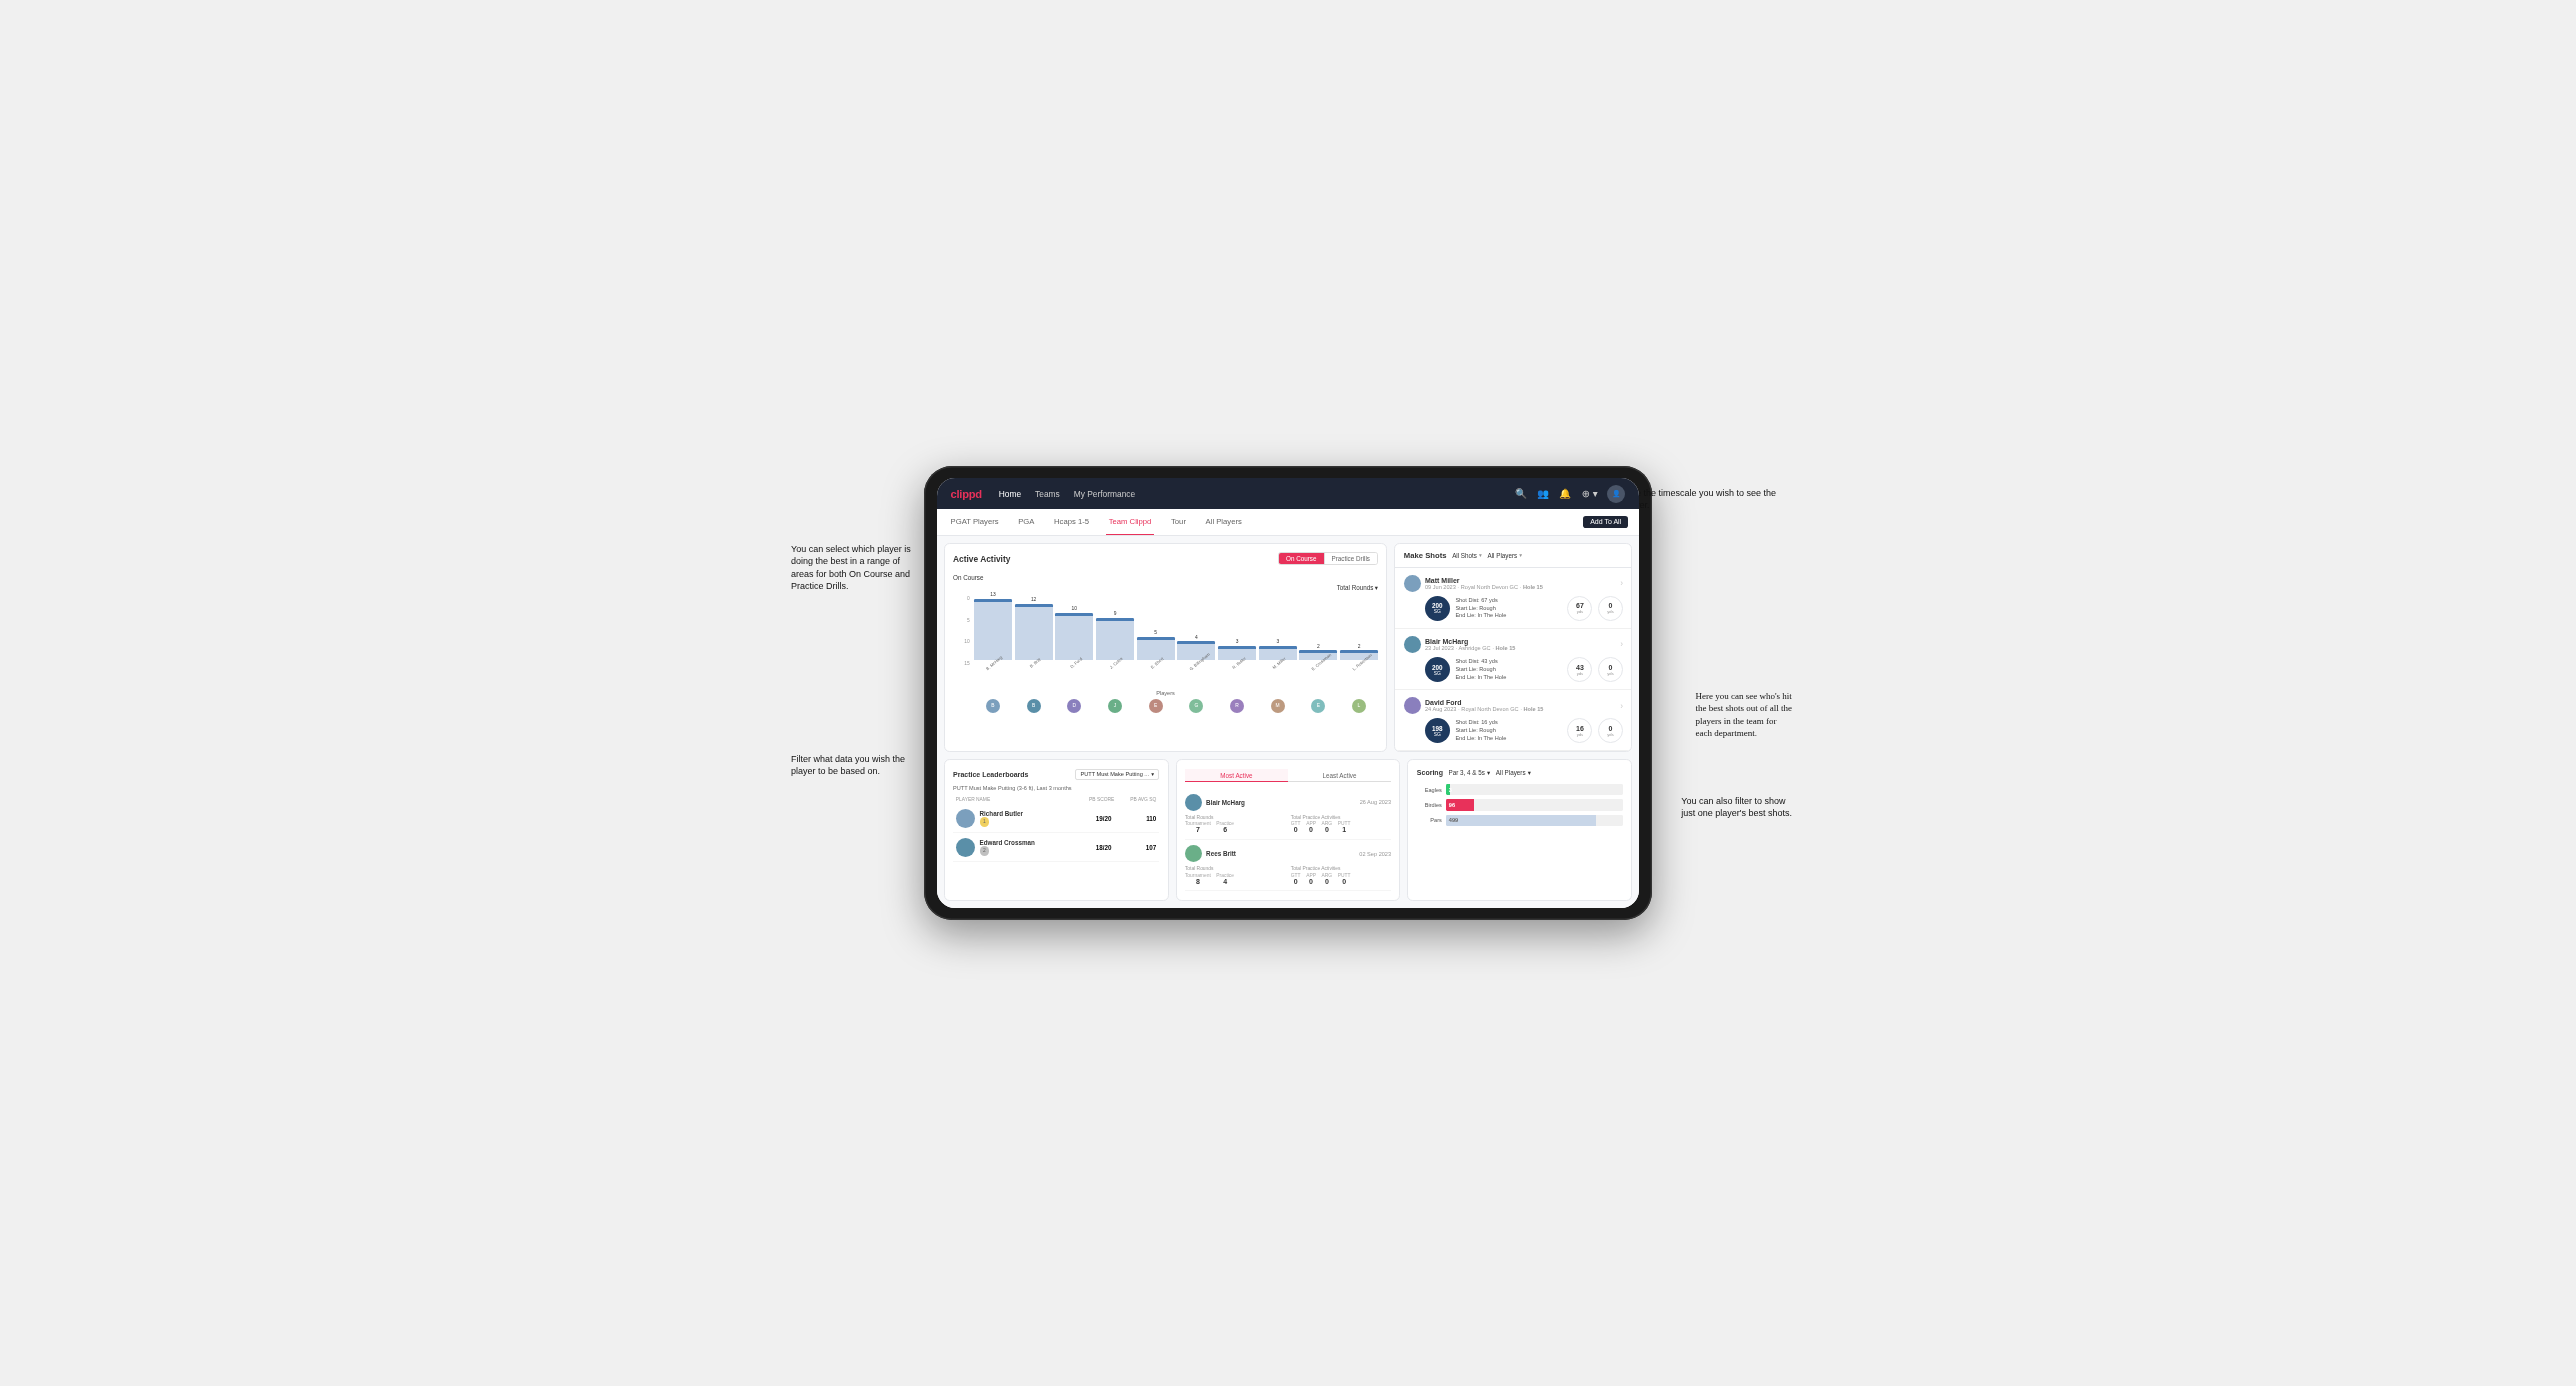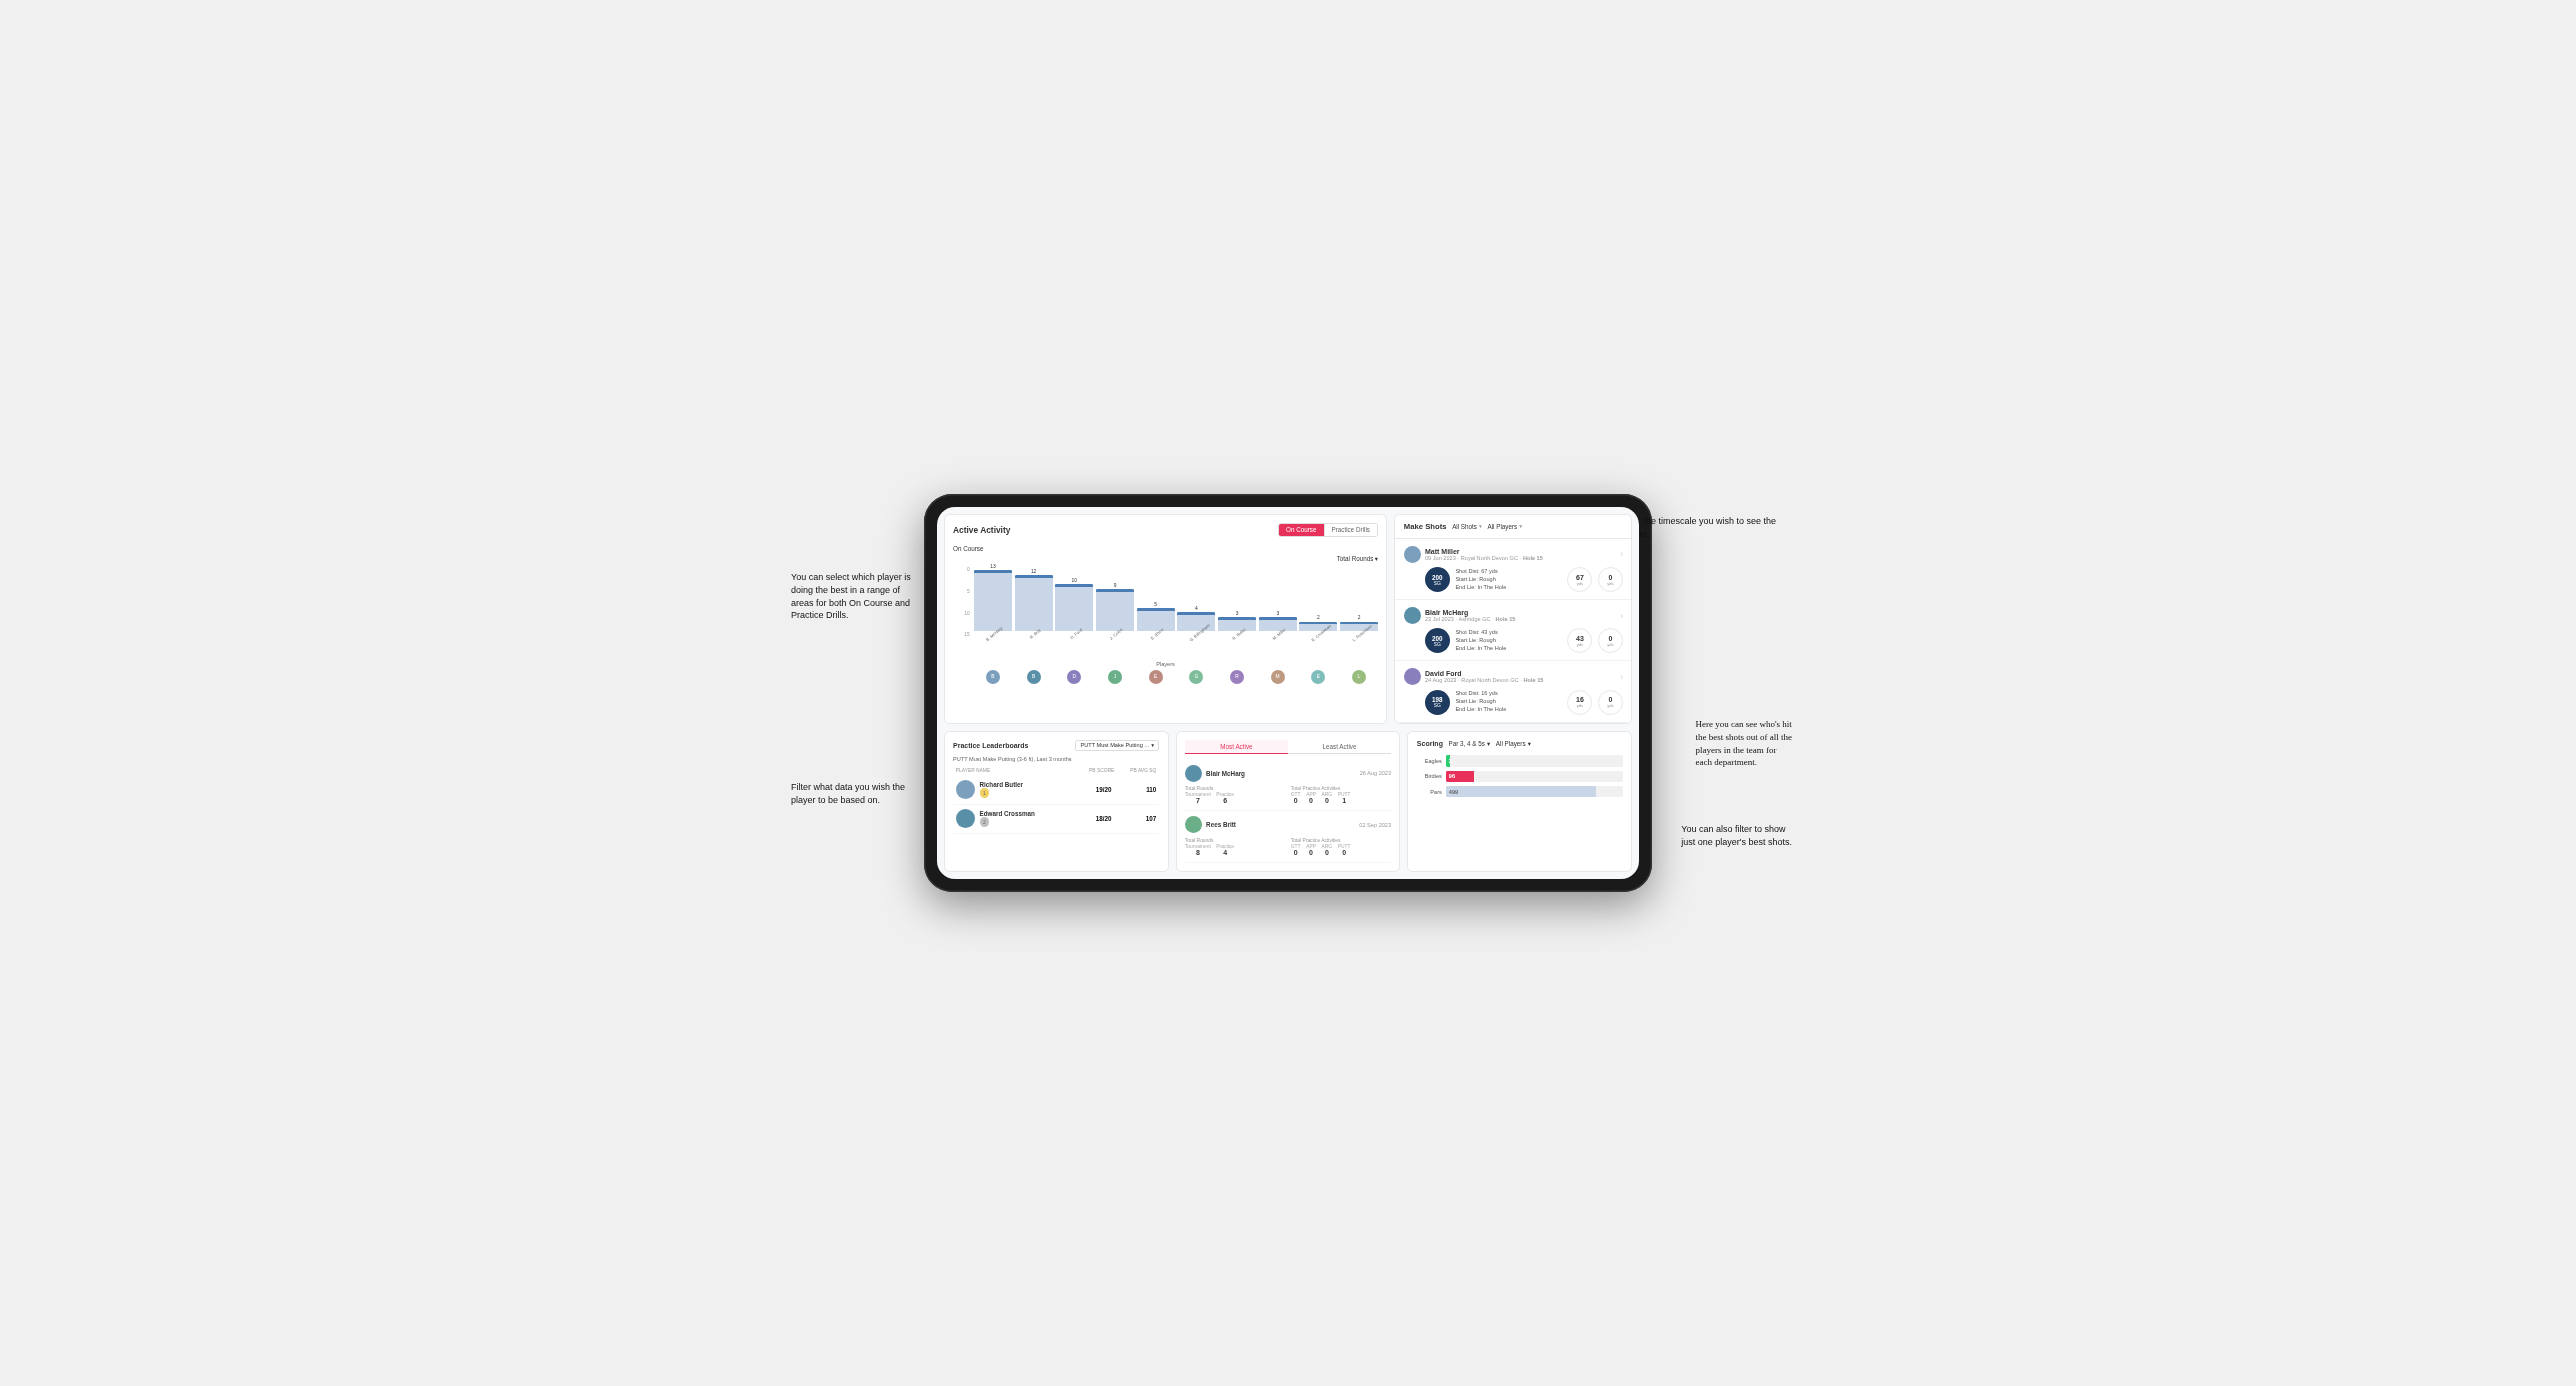--- a/index.html
+++ b/index.html
@@ -552,23 +552,47 @@
   <div class="annotation annotation-right-mid" style="white-space: pre-line; font-family: Liberation Serif, serif;">Here you can see who's hit
 the best shots out of all the
 players in the team for
 each department.</div>
   <div class="annotation annotation-right-bottom" style="white-space: pre-line;">You can also filter to show
 just one player's best shots.</div>
 
   <div class="tablet-frame">
     <div class="tablet-screen">
 
+      <nav class="top-nav">
+        <span class="nav-logo">clippd</span>
+        <div class="nav-items">
+          <span class="nav-item active">Home</span>
+          <span class="nav-item">Teams</span>
+          <span class="nav-item">My Performance</span>
+        </div>
+        <div class="nav-icons">
+          <button class="nav-icon-btn">🔍</button>
+          <button class="nav-icon-btn">👥</button>
+          <button class="nav-icon-btn">🔔</button>
+          <button class="nav-icon-btn">⊕ ▾</button>
+          <div class="avatar-circle">👤</div>
+        </div>
+      </nav>
 
       <div class="content-area">
 
+        <div class="tab-bar">
+          <span class="tab-item">PGAT Players</span>
+          <span class="tab-item">PGA</span>
+          <span class="tab-item">Hcaps 1-5</span>
+          <span class="tab-item active">Team Clippd</span>
+          <span class="tab-item">Tour</span>
+          <span class="tab-item">All Players</span>
+          <button class="tab-add-btn">Add To All</button>
+        </div>
 
 
         <div class="main-grid">
 
           <div class="card">
             <div class="card-header">
               <span class="card-title">Active Activity</span>
               <div class="toggle-group">
                 <button class="toggle-btn active">On Course</button>
                 <button class="toggle-btn">Practice Drills</button>

